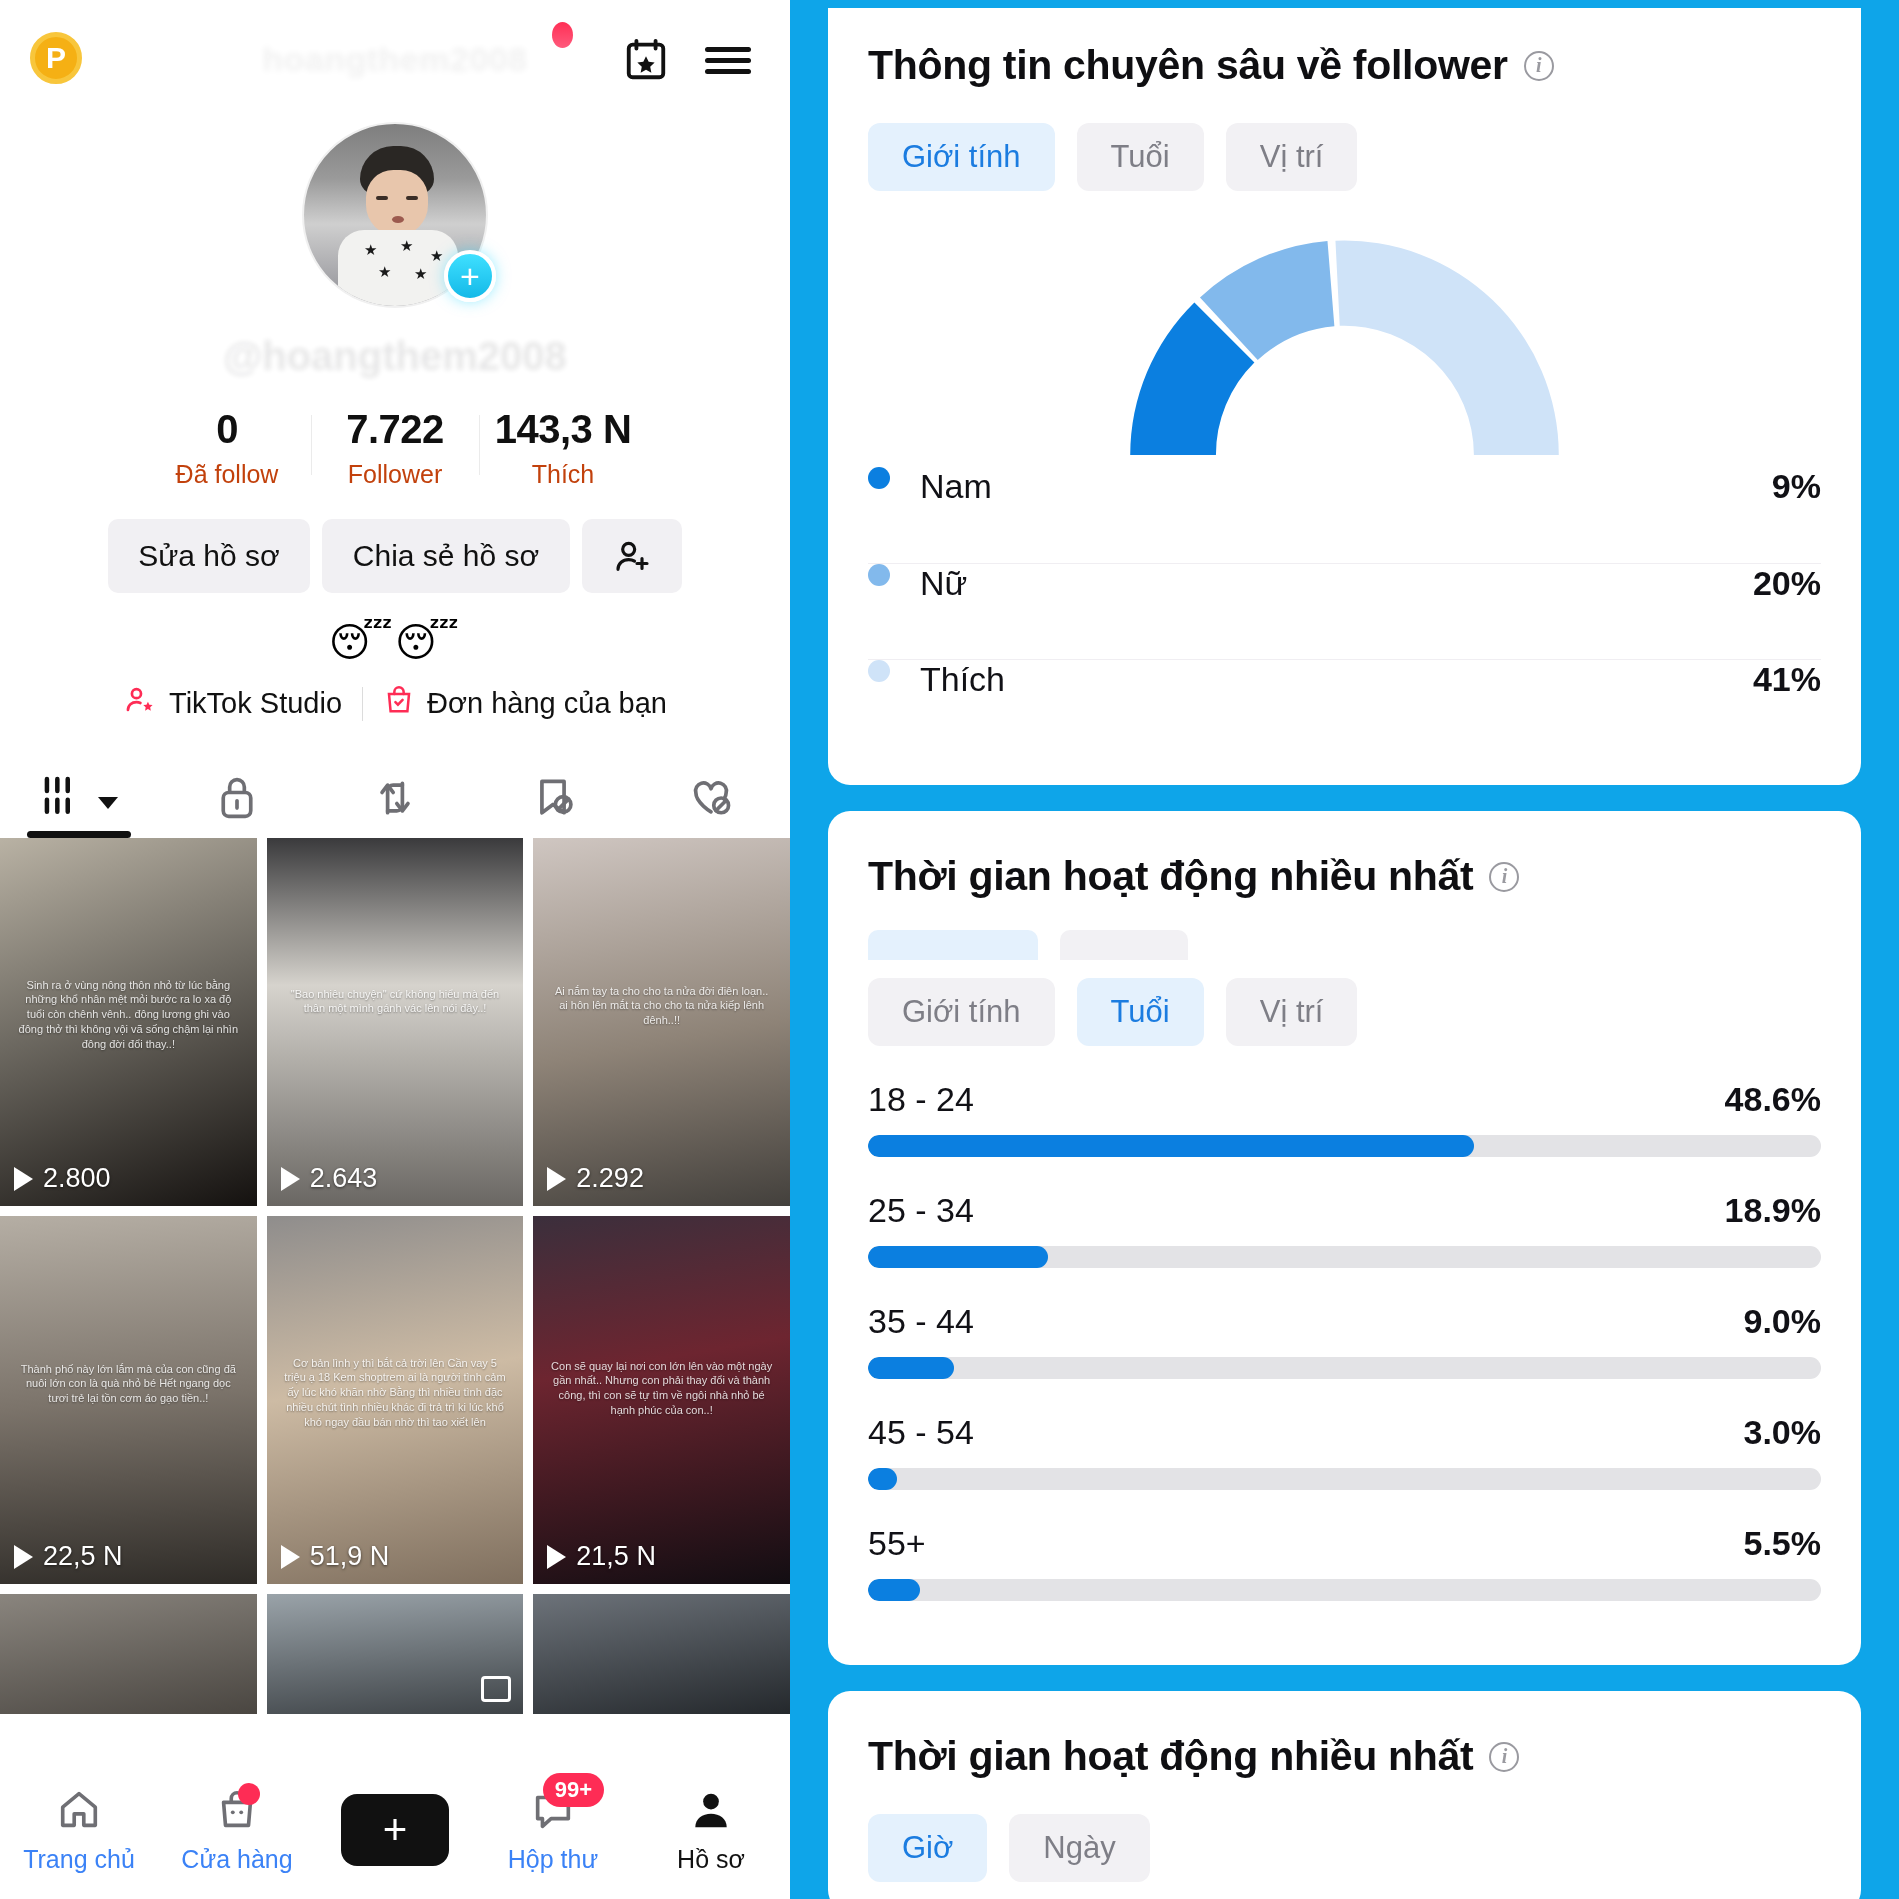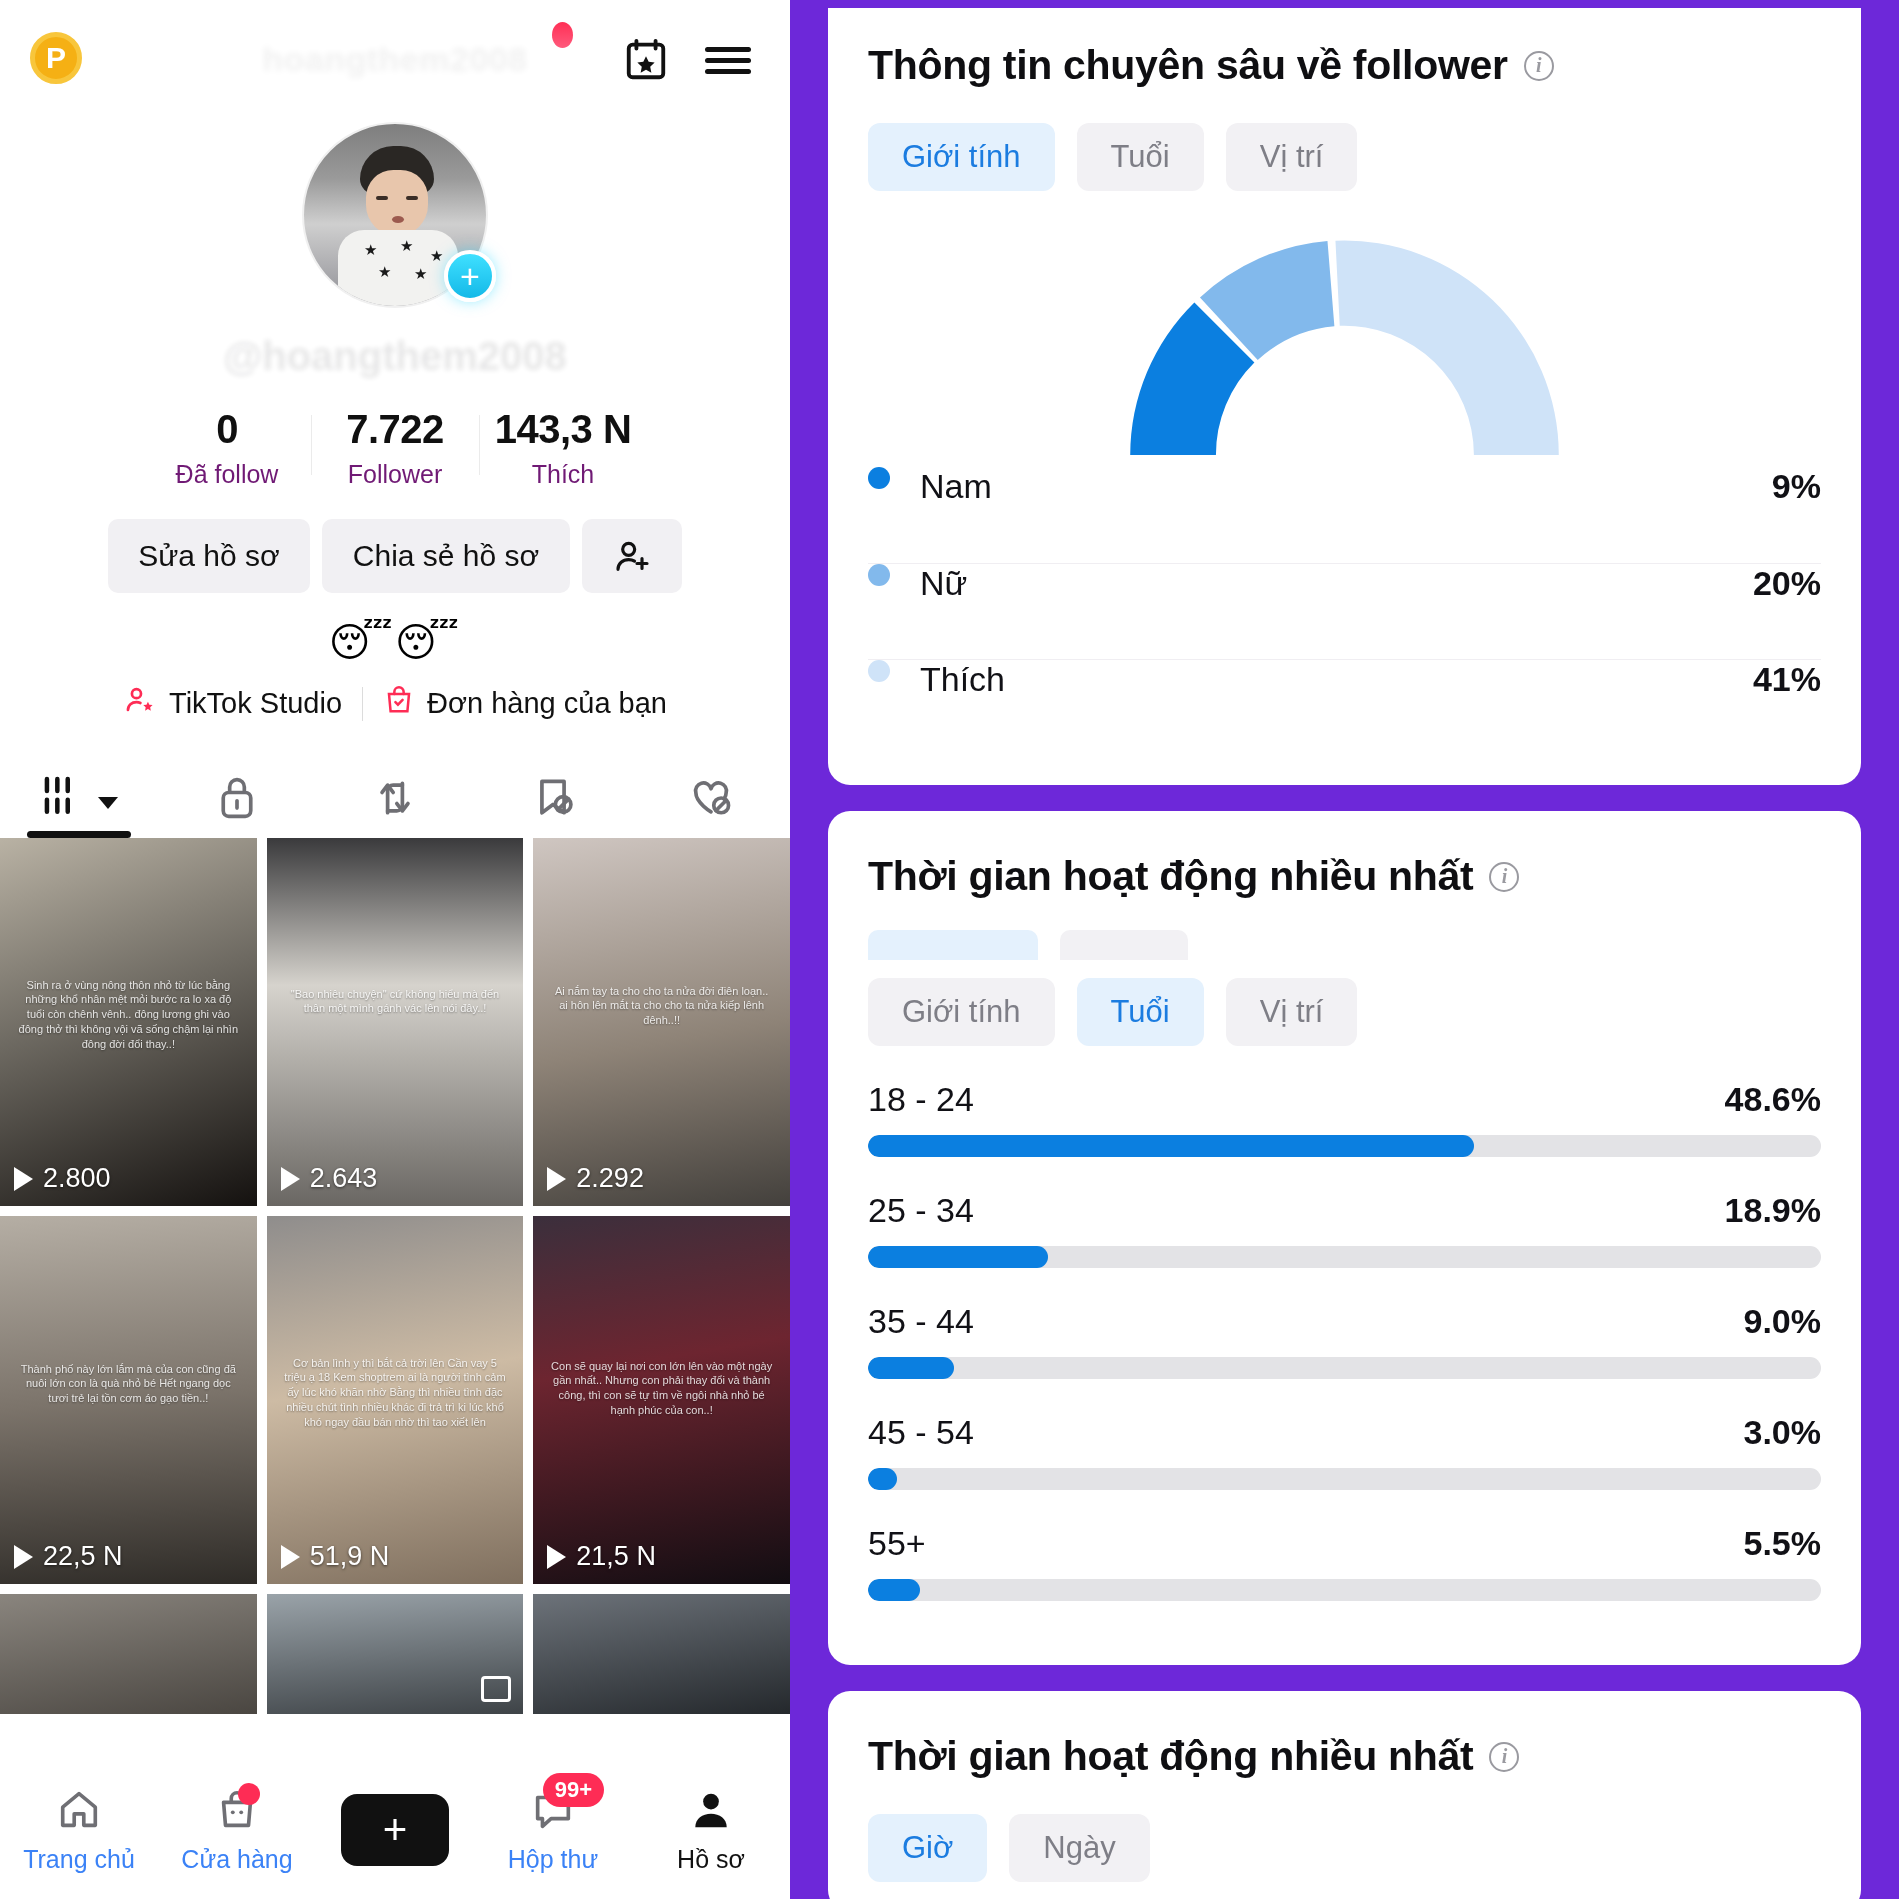--- a/index.html
+++ b/index.html
@@ -78,21 +78,21 @@
 
   
   .stats { display: flex; justify-content: center; align-items: center;
     margin-top: 28px; }
   .stat { width: 168px; text-align: center; position: relative; }
   .stat + .stat::before {
     content:""; position:absolute; left:0; top:8px; width:1px; height:60px;
     background:#ebebeb;
   }
   .stat-num { font-size: 40px; font-weight: 700; color:#101010; letter-spacing:-.5px;}
-  .stat-lbl { font-size: 25px; color:#701a75; margin-top: 8px; }
+  .stat-lbl { font-size: 25px; color:#c2410c; margin-top: 8px; }
 
   
   .actions { display:flex; justify-content:center; gap:12px; margin-top: 30px; }
   .btn {
     height: 74px; border-radius: 10px; background:#f1f0f3;
     display:flex; align-items:center; justify-content:center;
     font-size: 30px; color:#111; font-weight:500; padding: 0 30px;
   }
   .btn-edit { width: 202px; }
   .btn-share { width: 248px; }
@@ -153,21 +153,21 @@
      border-radius:22px; line-height:1.2; }
   .create-btn { width:108px; height:72px; border-radius:16px; background:#111;
      position:relative; display:flex;align-items:center;justify-content:center;
      color:#fff; font-size:42px; font-weight:300; }
   .create-btn::before{content:"";position:absolute;left:-8px;top:0;width:30px;
      height:72px;border-radius:16px 0 0 16px;background:#25f4ee;z-index:-1;}
   .create-btn::after{content:"";position:absolute;right:-8px;top:0;width:30px;
      height:72px;border-radius:0 16px 16px 0;background:#fe2c55;z-index:-1;}
 
   
-  .right-pane { flex:1; background:#6d28d9; height:1899px; position:relative;
+  .right-pane { flex:1; background:#0ea5e9; height:1899px; position:relative;
      overflow:hidden; padding: 0 0 0 0; }
   .card { background:#ffffff; border-radius: 22px; margin: 0 38px 26px 38px;
      padding: 42px 40px 30px 40px; }
   .card.first { margin-top: 8px; border-radius: 0 0 22px 22px; padding-top: 34px;}
   .card-title { display:flex; align-items:center; gap:16px;
      font-size: 41px; font-weight:700; color:#0f0f12; letter-spacing:-.3px; }
   .info-i { width:30px;height:30px;border-radius:50%;border:2.5px solid #9a9aa0;
      color:#9a9aa0; font-size:20px; font-weight:700; display:flex;
      align-items:center; justify-content:center; font-style:italic;
      font-family:"Liberation Serif", serif; }

